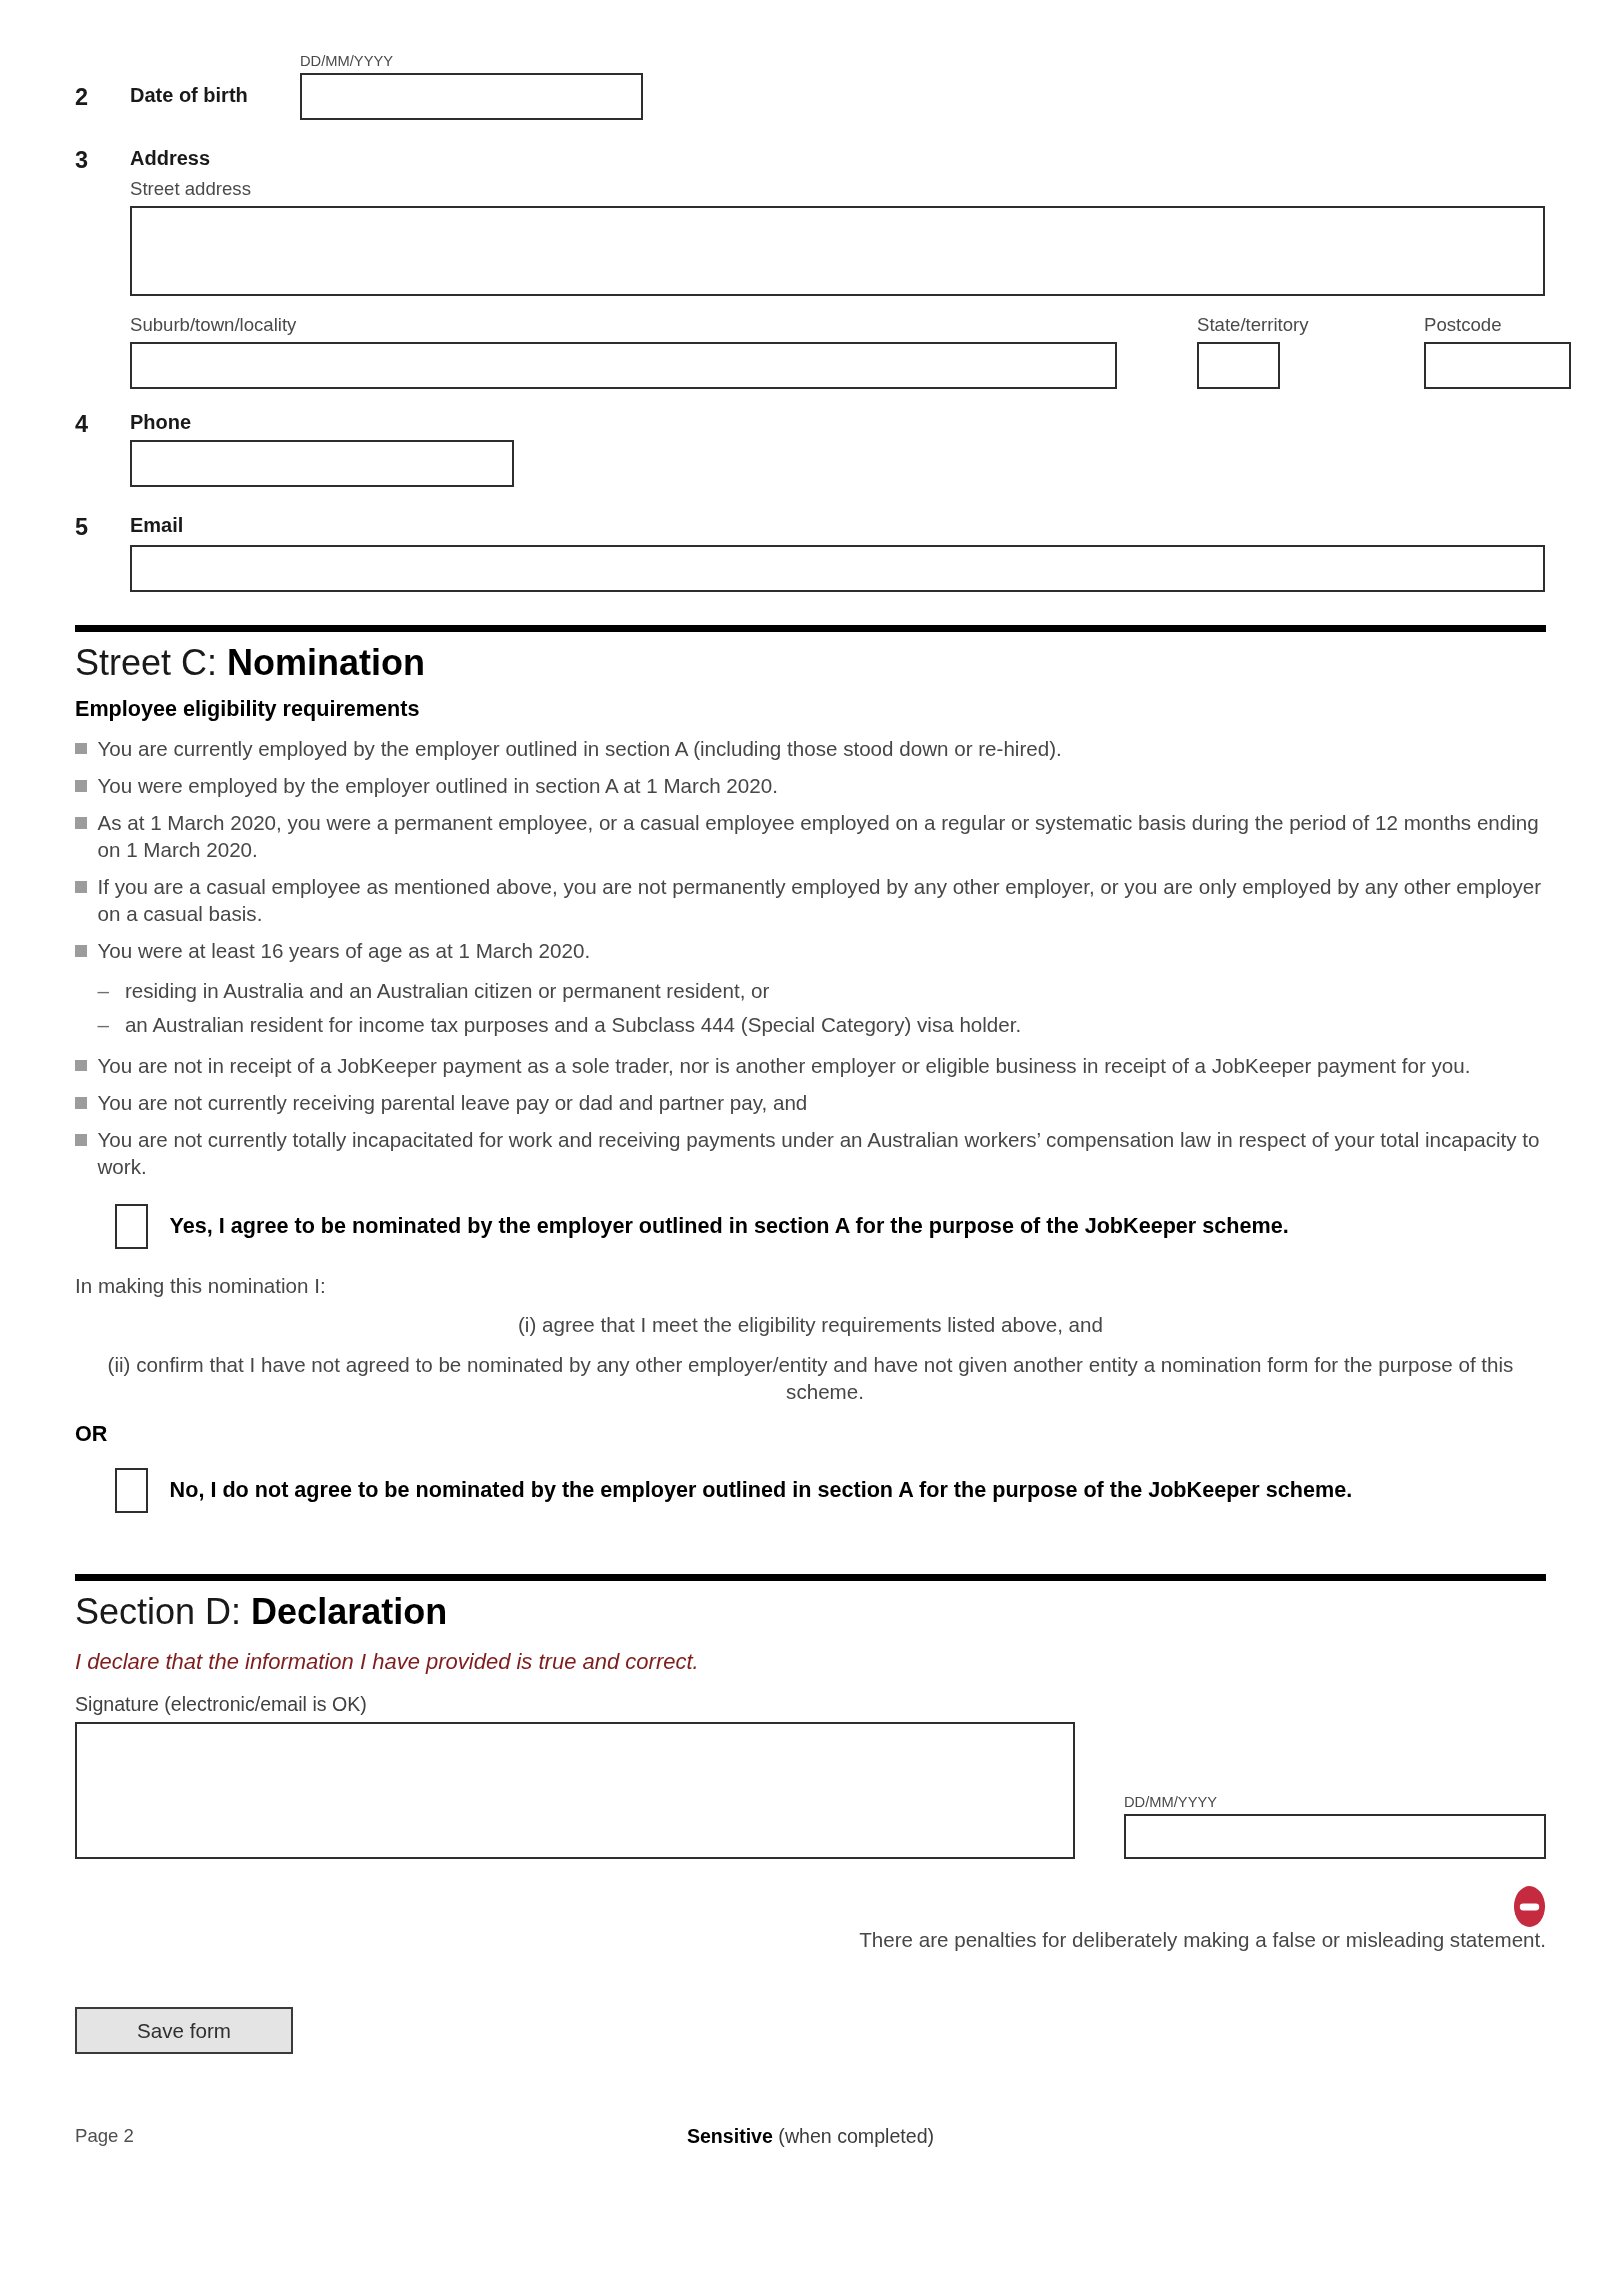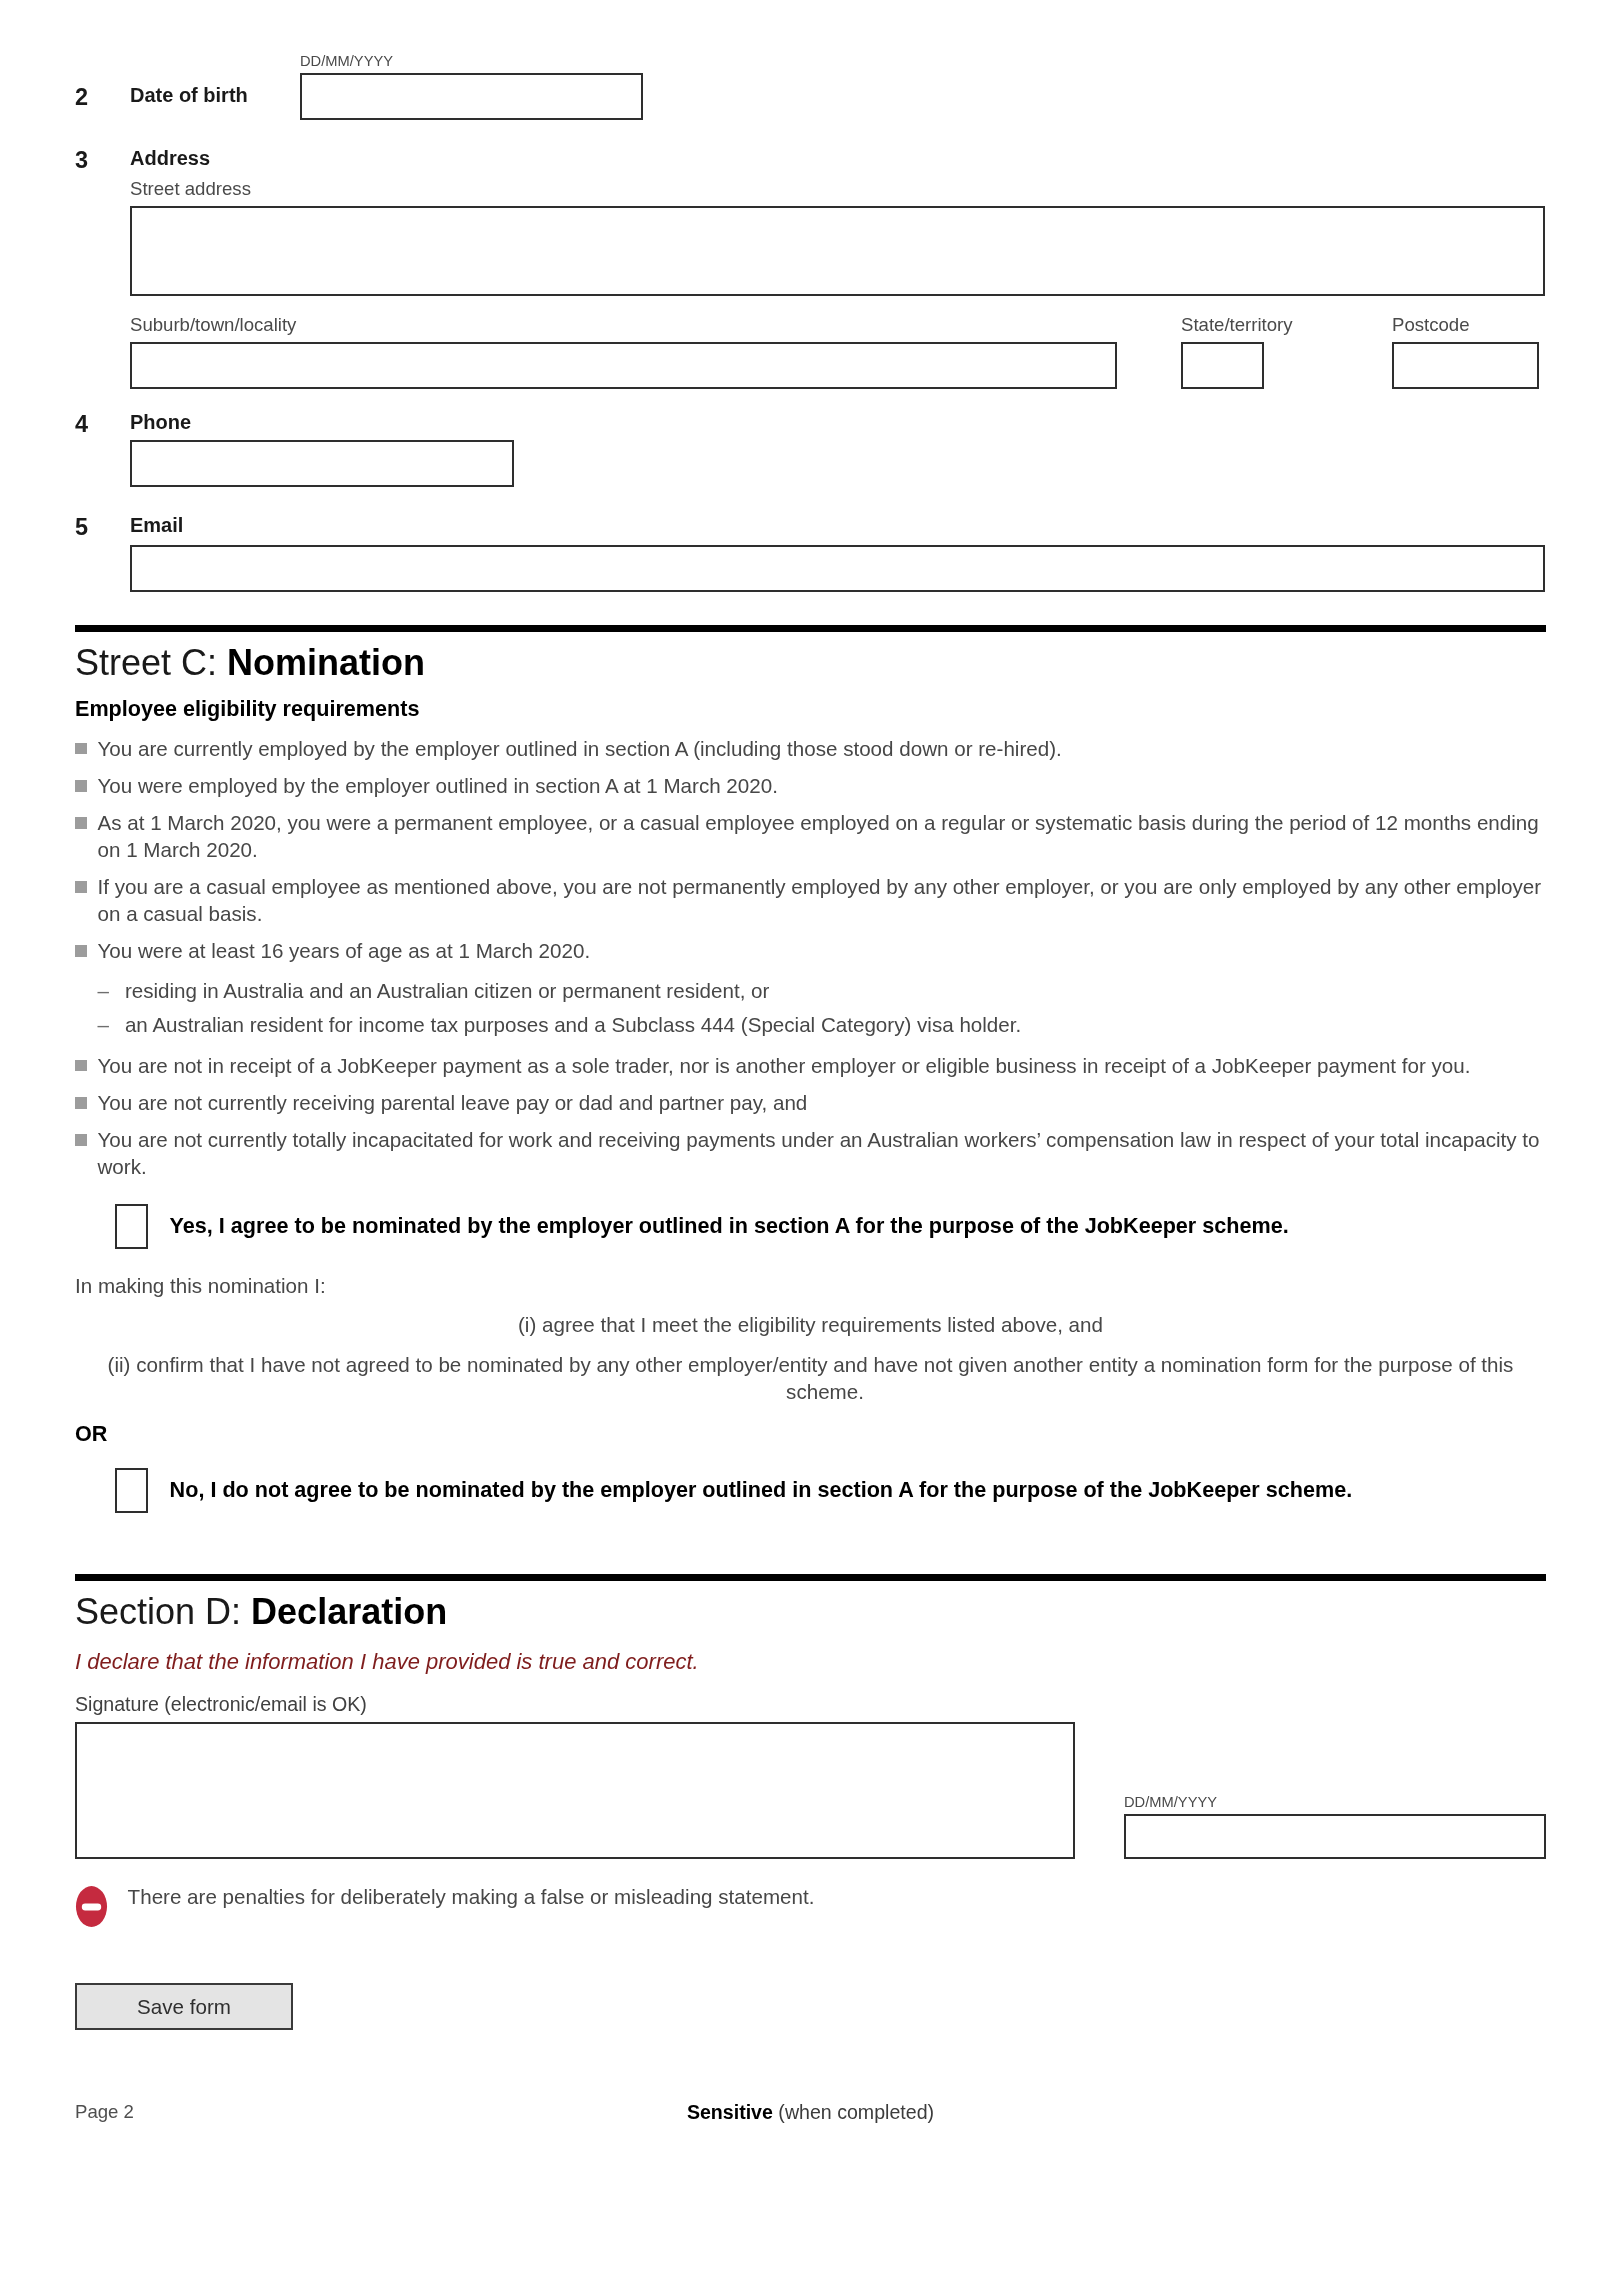--- a/index.html
+++ b/index.html
@@ -29,21 +29,21 @@
   .q2 { margin-top:0; }
   .q2 .pair { display:flex; padding-top:31px; }
   .q2-field .input-box { width:343px; height:47px; }
   .q2-field .tiny-label { margin-bottom:3.9px; }
   .q2 .q-label { width:170px; }
 
   
   .q3 { margin-top:27.4px; }
   .street-label { margin-top:7.8px; }
   .street-box { margin-top:5.9px; width:1415px; height:90px; }
-  .locality-row { display:flex; margin-top:17.6px; }
+  .locality-row { display:flex; margin-top:17.6px;gap:16px; }
   .col-suburb { width:987px; flex:0 0 987px; }
   .col-state { width:98px; flex:0 0 98px; margin-left:64px; }
   .col-post { width:147px; flex:0 0 147px; margin-left:113px; }
   .locality-row .small-label { white-space:nowrap; display:block; margin-bottom:6.9px; }
   .suburb-box { width:987px; height:47px; }
   .state-box { width:83px; height:47px; }
   .postcode-box { width:147px; height:47px; }
 
   
   .q4 { margin-top:21.6px; }
@@ -91,21 +91,21 @@
 
   
   .declaration { margin-top:15.7px; font-size:22px; font-style:italic; color:#7f1d1d; }
   .sig-label { margin-top:18px; font-size:19.6px; color:#404040; }
   .sig-row { display:flex; margin-top:5.9px; }
   .sig-box { width:1000px; height:137px; flex:0 0 1000px; }
   .date-col { margin-left:49px; flex:1; display:flex; flex-direction:column; justify-content:flex-end; }
   .date-col .tiny-label { margin-bottom:3.9px; }
   .date-box { width:100%; height:45px; }
 
-  .penalty-row { display:flex; align-items:flex-start; margin-top:25.5px; }
+  .penalty-row { display:flex; align-items:flex-end; margin-top:25.5px;flex-direction:column; }
   .penalty-icon { width:33px; height:43px; flex:0 0 33px; }
   .penalty-text { margin-left:19.6px; font-size:20.6px; color:#474747; }
 
   .save-btn {
     display:block; margin-top:55px; width:218px; height:47px;
     background:#e4e4e4; border:2px solid #3a3a3a; font-family:"Liberation Sans", sans-serif;
     font-size:20.6px; color:#2f2f2f; cursor:pointer; text-align:center; line-height:43px;
   }
 
   

